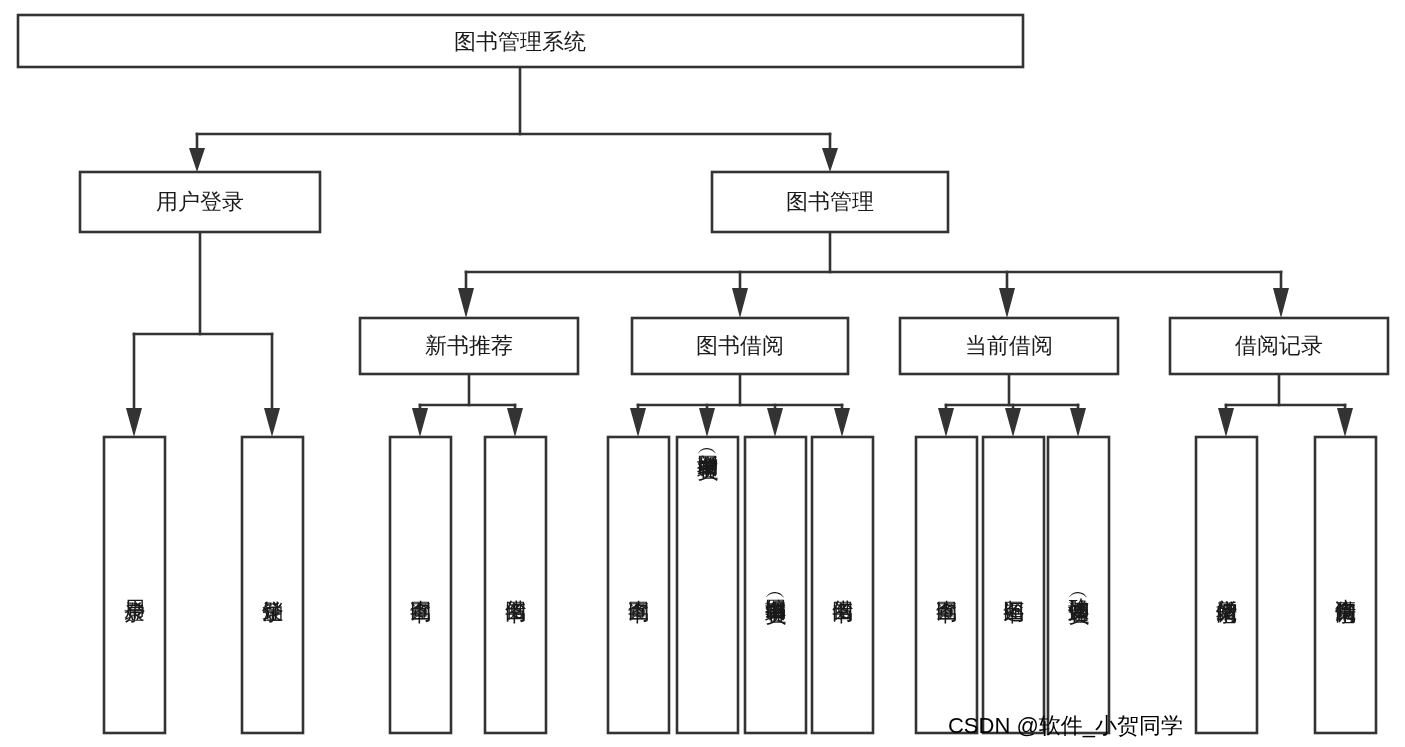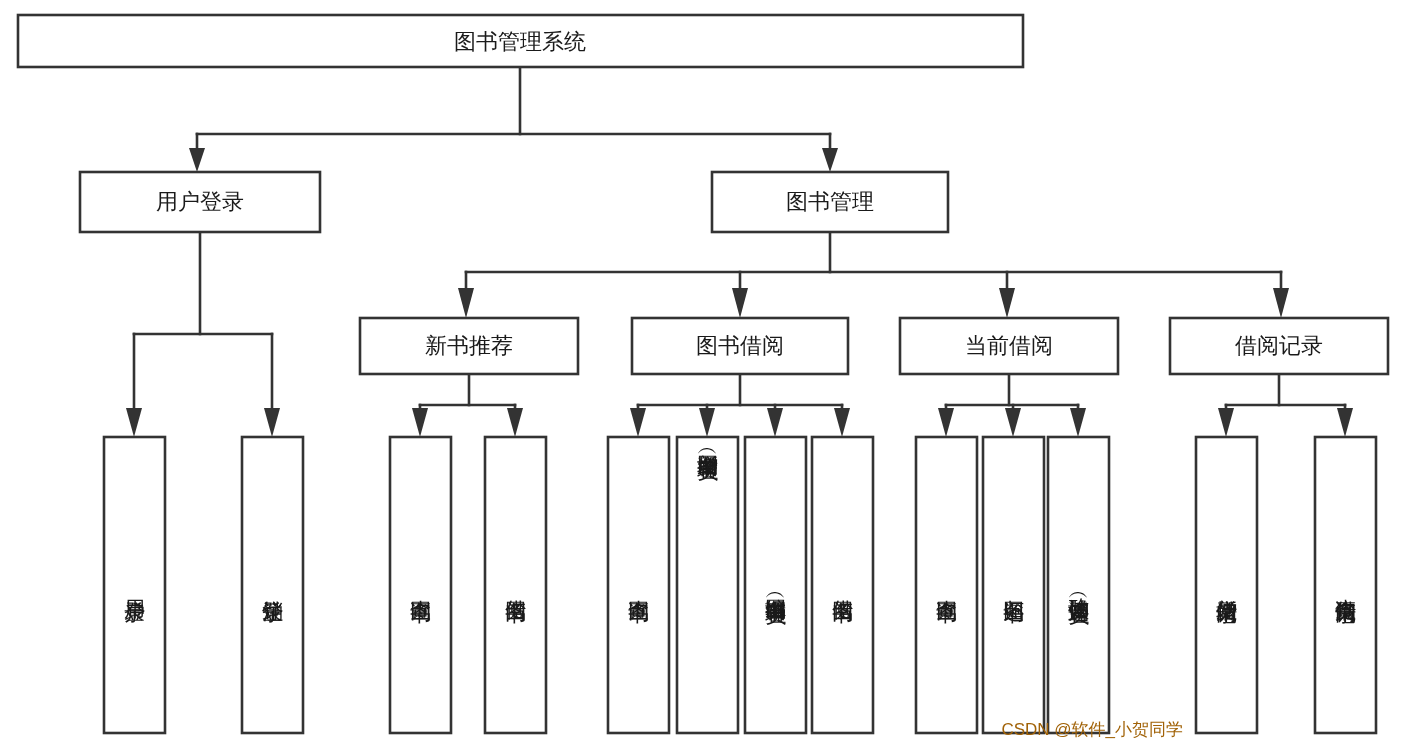--- a/index.html
+++ b/index.html
@@ -60,22 +60,22 @@
     text-orientation: upright;
     letter-spacing: 1px;
     white-space: nowrap;
     pointer-events: none;
   }
   .watermark {
     position: absolute;
     right: 8px;
     bottom: 6px;
     font-family: "Liberation Sans", "DejaVu Sans", sans-serif;
-    font-size: 17px;
-    color: #a16207;
+    font-size: 22px;
+    color: #000000;
     white-space: nowrap;
   }
 </style>
 </head>
 <body>
 
 <div id="diagram-root">
 
   <svg class="diagram" viewBox="0 0 1405 747" xmlns="http://www.w3.org/2000/svg">
 

